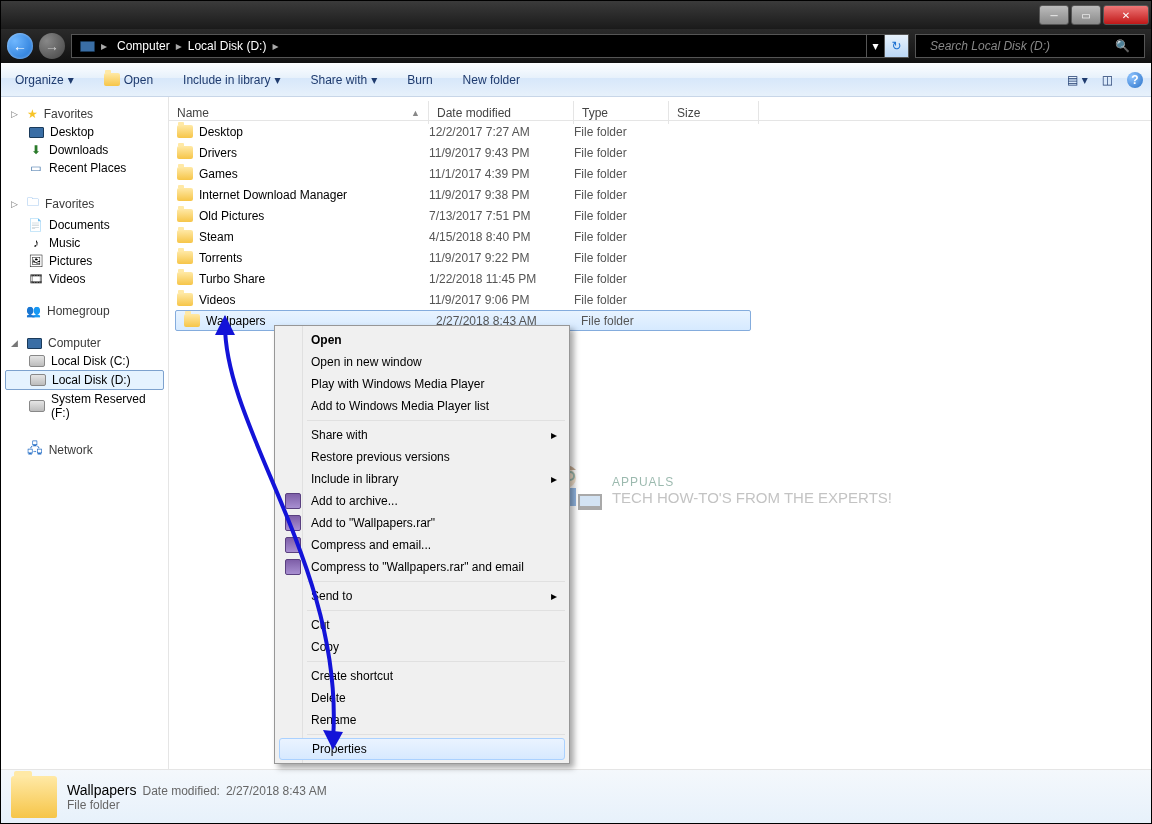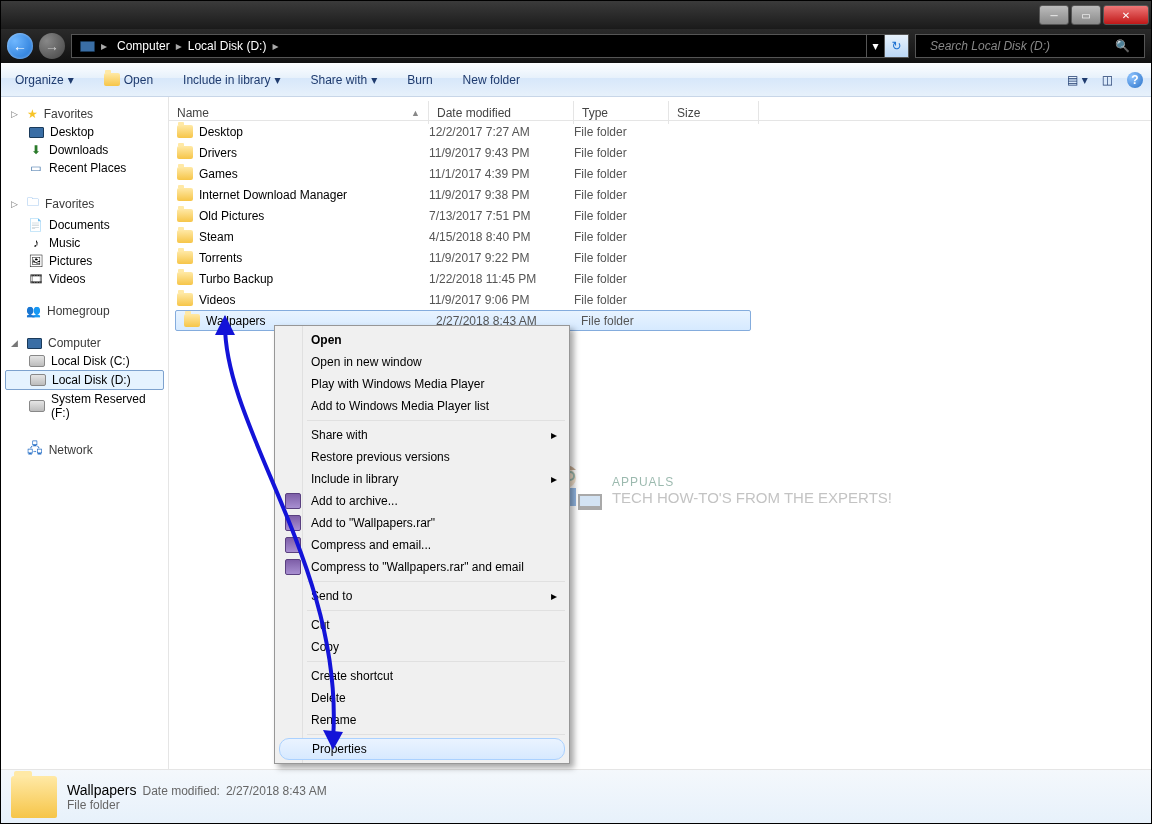--- a/index.html
+++ b/index.html
@@ -55,21 +55,21 @@
 .fico { width:16px; height:13px; background: linear-gradient(#ffe9a6,#f6c548); border-radius:2px; position:relative; flex:none;}
 .fico::before{content:"";position:absolute;top:-3px;left:1px;width:6px;height:3px;background:#ffe9a6;border-radius:1px 1px 0 0;}
 .drvico{ width:16px;height:12px;background:linear-gradient(#e5e5e5,#bcbcbc);border:1px solid #888;border-radius:2px;flex:none;}
 .uico{width:14px;height:14px;flex:none;display:flex;align-items:center;justify-content:center;}
 
 .ctxmenu { position:absolute; left:274px; top:325px; width:296px; background:#f0f0f0; border:1px solid #979797; box-shadow: 4px 4px 6px rgba(0,0,0,0.35); z-index:50;}
 .ctxmenu .iconcol{ position:absolute; left:0; top:0; bottom:0; width:28px; background:#f0f0f0; border-right:1px solid #e0e0e0;}
 .ctxmenu .items{ position:relative; padding:3px 2px;}
 .mitem { display:flex; align-items:center; height:22px; padding-left:32px; padding-right:20px; margin:0 2px; position:relative;}
 .mitem.bold{ font-weight:700;}
-.mitem.sel{ background: linear-gradient(#eaf3ff,#d7e9ff); border:1px solid #aad1ff; border-radius:10px;}
+.mitem.sel{ background: linear-gradient(#eaf3ff,#d7e9ff); border:1px solid #aad1ff; border-radius:3px;}
 .sepline{ height:1px; background:#e0e0e0; margin:3px 2px 3px 30px;}
 .submark{ position:absolute; right:8px;}
 .mico{ position:absolute; left:6px; width:16px; height:16px; display:flex; align-items:center; justify-content:center;}
 .rarico{ background: linear-gradient(#7e5fa8,#a88fd1); border:1px solid #5a4080; border-radius:2px;}
 
 .arrow{ position:absolute; left:175px; top:310px; z-index: 60; pointer-events: none;}
 .star{ color:#f7c427;}
 .libico{ color:#5a9be0;}
 .monitor{ width:15px;height:11px;background:#3a6ea5;border:1px solid #1a3a5a;border-radius:1px;flex:none;}
 .help{ width:16px;height:16px;border-radius:50%;background:radial-gradient(circle at 30% 30%, #8fc4ff,#2a72c8);color:#fff;display:flex;align-items:center;justify-content:center;font-weight:bold;}
@@ -282,21 +282,21 @@
             <span class="c-name">
               <span class="fico"></span>
               <span>Torrents</span>
             </span>
             <span class="c-date">11/9/2017 9:22 PM</span>
             <span class="c-type">File folder</span>
           </div>
           <div class="row">
             <span class="c-name">
               <span class="fico"></span>
-              <span>Turbo Backup</span>
+              <span>Turbo Share</span>
             </span>
             <span class="c-date">1/22/2018 11:45 PM</span>
             <span class="c-type">File folder</span>
           </div>
           <div class="row">
             <span class="c-name">
               <span class="fico"></span>
               <span>Videos</span>
             </span>
             <span class="c-date">11/9/2017 9:06 PM</span>

